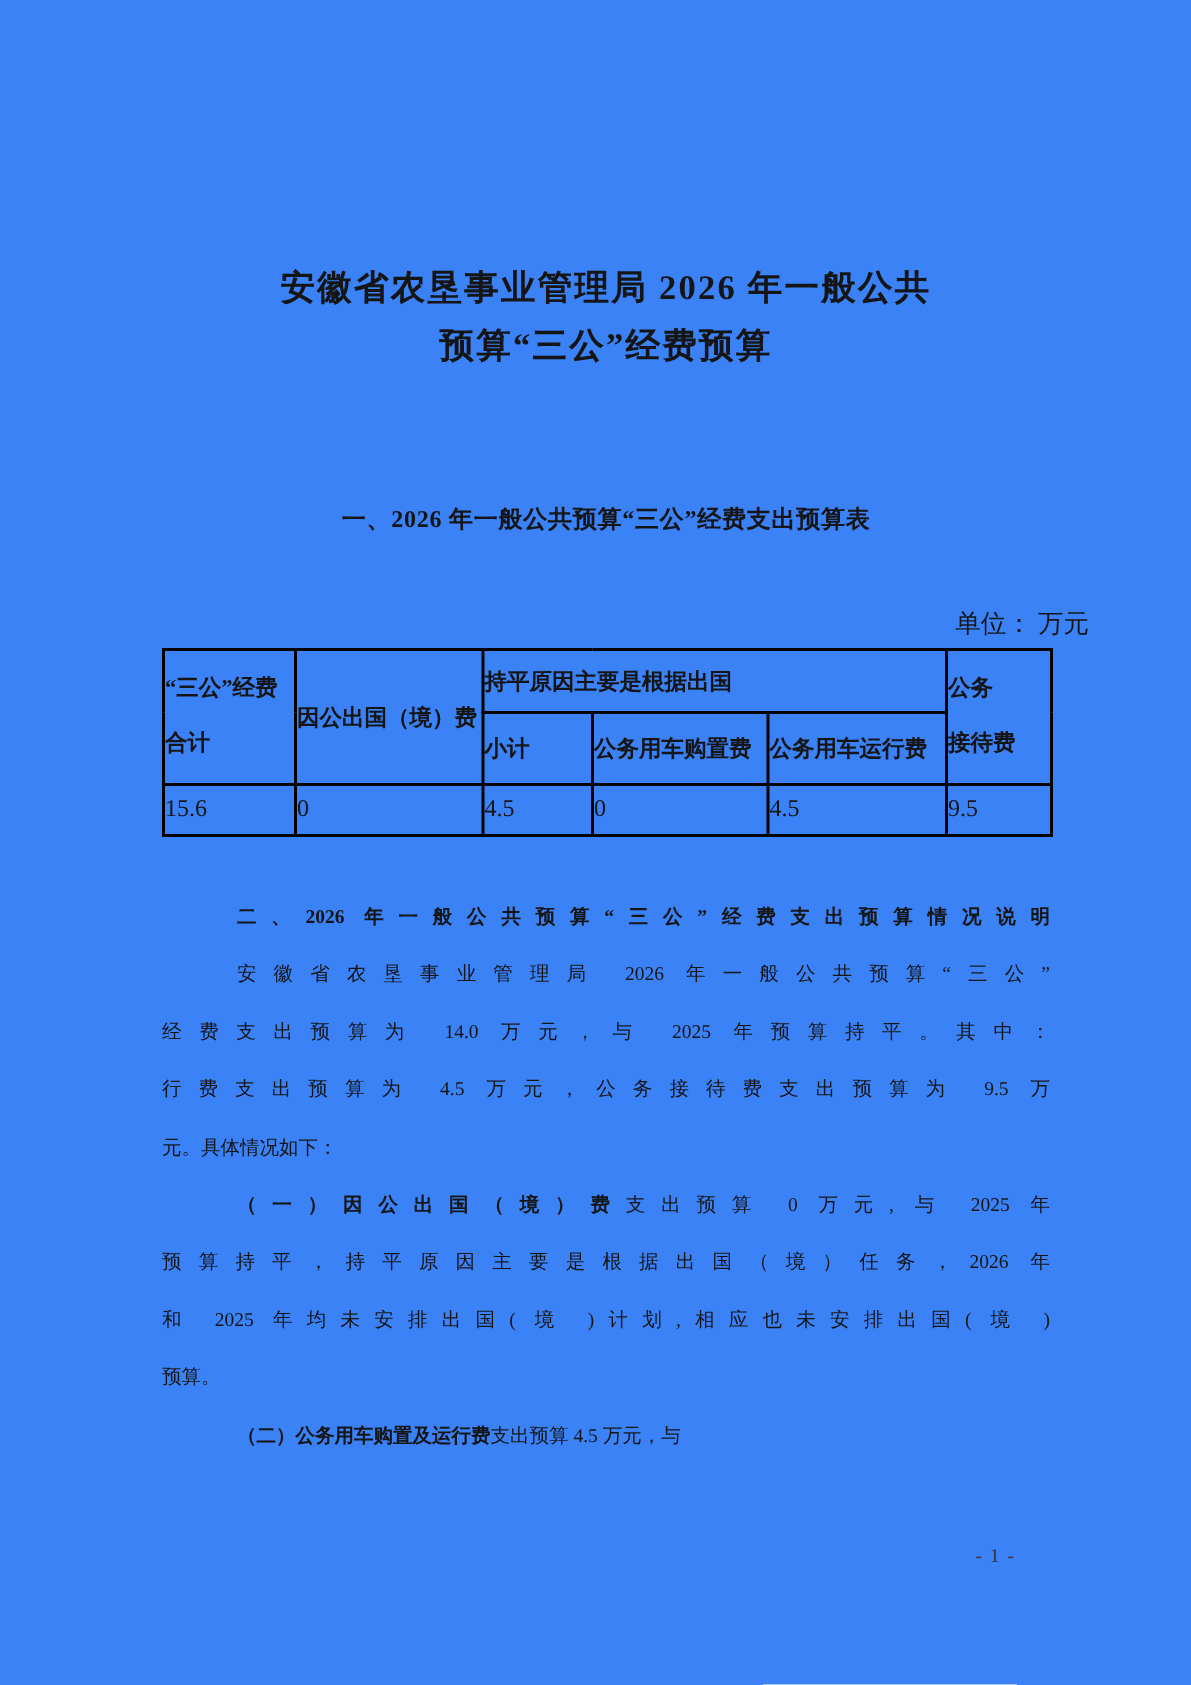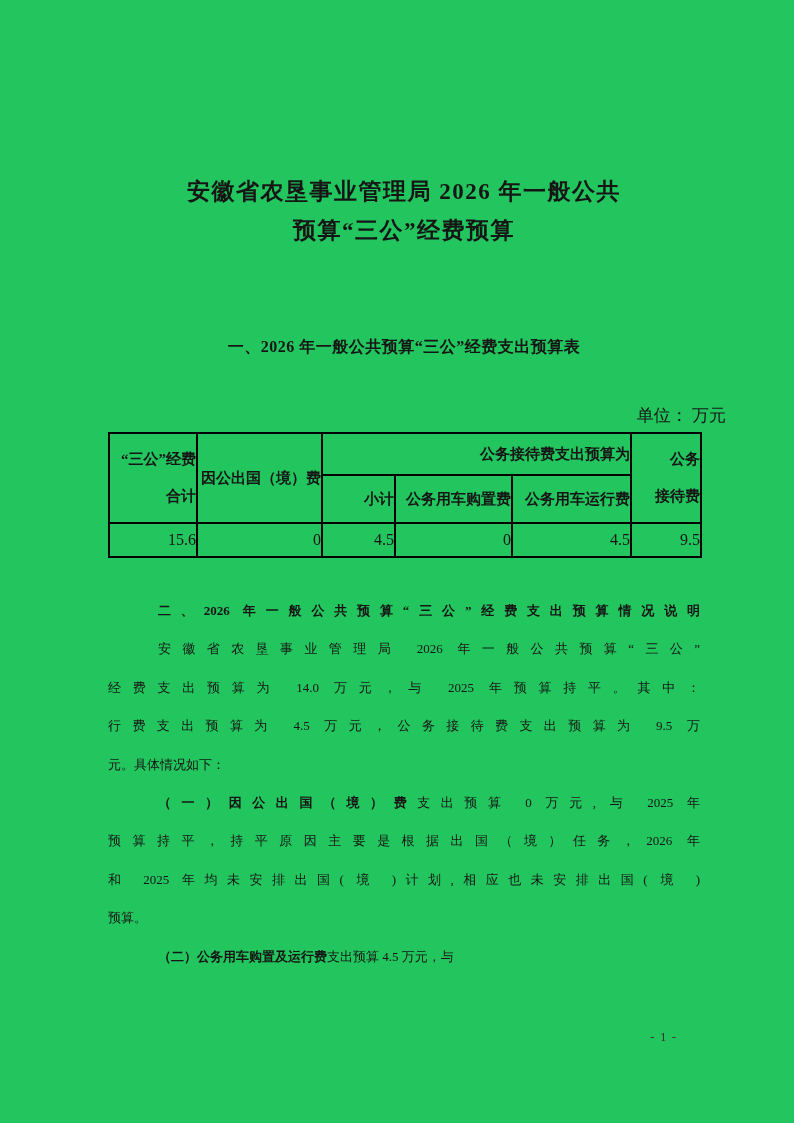--- a/index.html
+++ b/index.html
@@ -1,21 +1,21 @@
 <!DOCTYPE html>
 <html><head>
 <meta charset="utf-8">
 <style>
   * { box-sizing: border-box; }
   html, body { margin: 0; padding: 0; background: #ffffff; }
   .page {
     position: relative;
     width: 794px;
     height: 1123px;
-    background: #22c55e;
+    background: #3b82f6;
     font-family: "Liberation Serif", "DejaVu Serif", serif;
     color: #151515;
     overflow: hidden;
   }
   .content { padding: 0 94px 0 108px; }
 
   .title {
     margin: 0;
     padding-top: 172px;
     text-align: center;
@@ -44,21 +44,21 @@
 
   table {
     margin-top: 5px;
     border-collapse: collapse;
     table-layout: fixed;
     width: 592px;
   }
   th, td {
     border: 2px solid #000;
     padding: 0;
-    text-align: right;
+    text-align: left;
     vertical-align: middle;
   }
   th { font-size: 15px; font-weight: bold; }
   tr.r1 th { height: 42px; }
   tr.r2 th { height: 48px; margin-left: 39px; }
   th.two span { display: block; line-height: 37px; }
   td.val { font-size: 16px; font-weight: normal; height: 34px; }
 
   .bodytext { margin-top: 34px; }
   .bl {
@@ -104,21 +104,21 @@
           <col style="width:119px">
           <col style="width:70px">
       </colgroup>
       <tbody>
         <tr class="r1">
           <th rowspan="2" class="two">
             <span>“三公”经费</span>
             <span>合计</span>
           </th>
           <th rowspan="2">因公出国（境）费</th>
-          <th colspan="3">公务接待费支出预算为</th>
+          <th colspan="3">持平原因主要是根据出国</th>
           <th rowspan="2" class="two">
             <span>公务</span>
             <span>接待费</span>
           </th>
         </tr>
         <tr class="r2">
           <th>小计</th>
           <th>公务用车购置费</th>
           <th>公务用车运行费</th>
         </tr>

